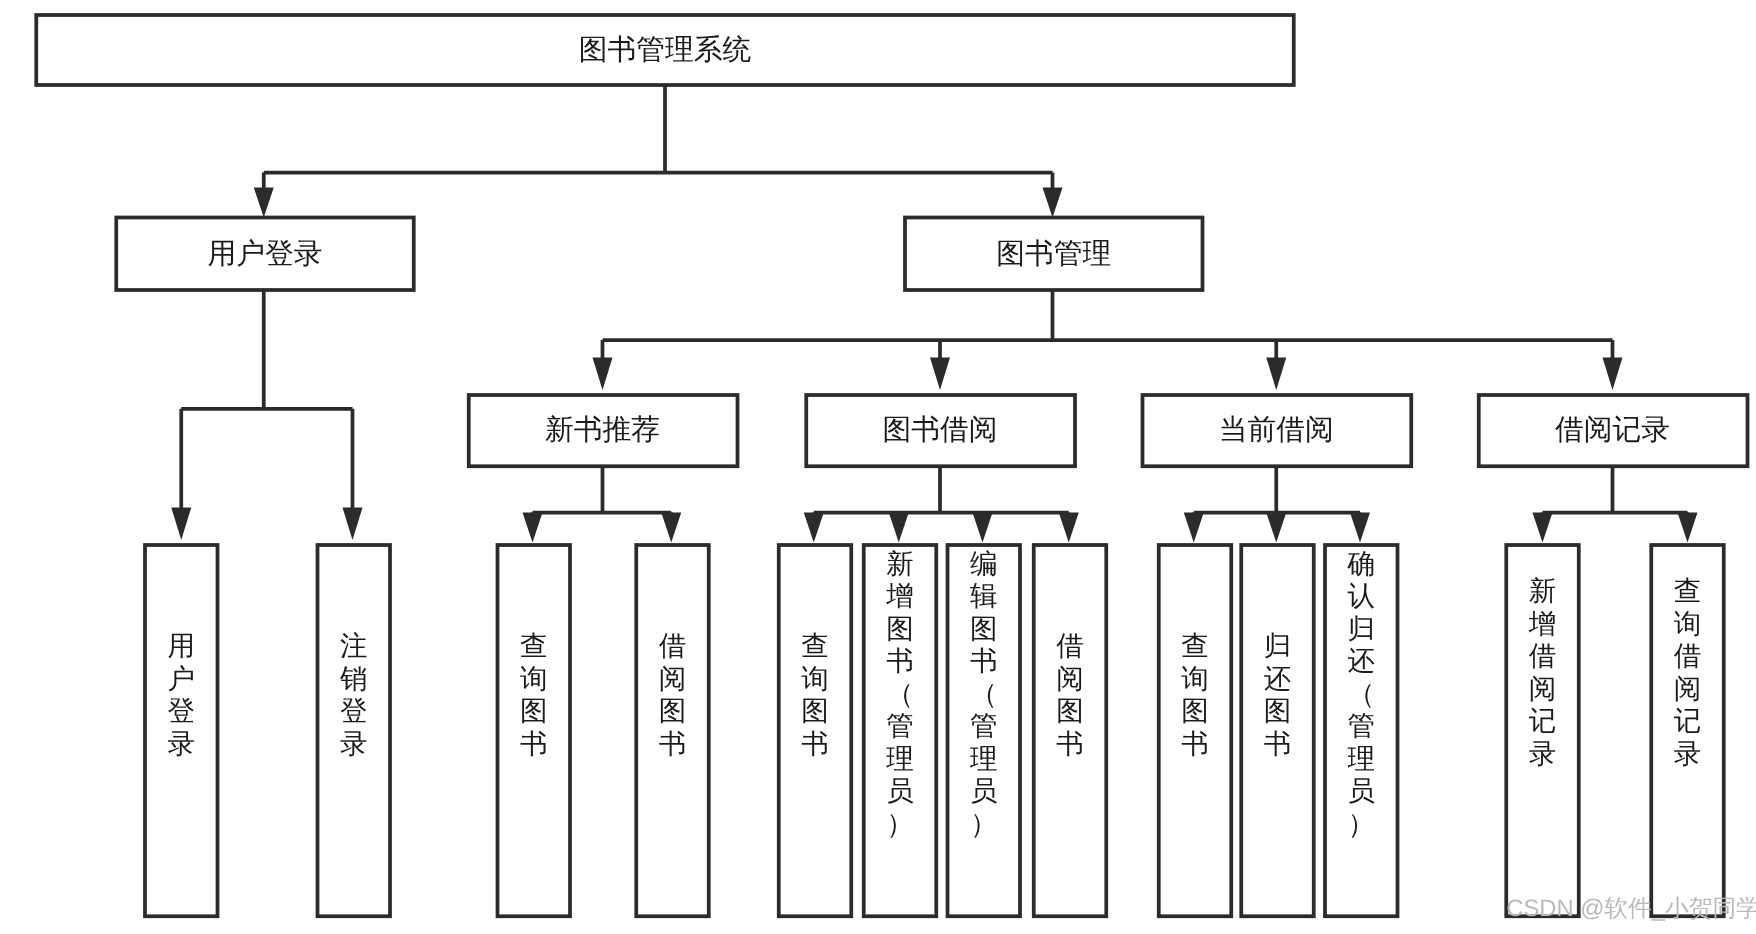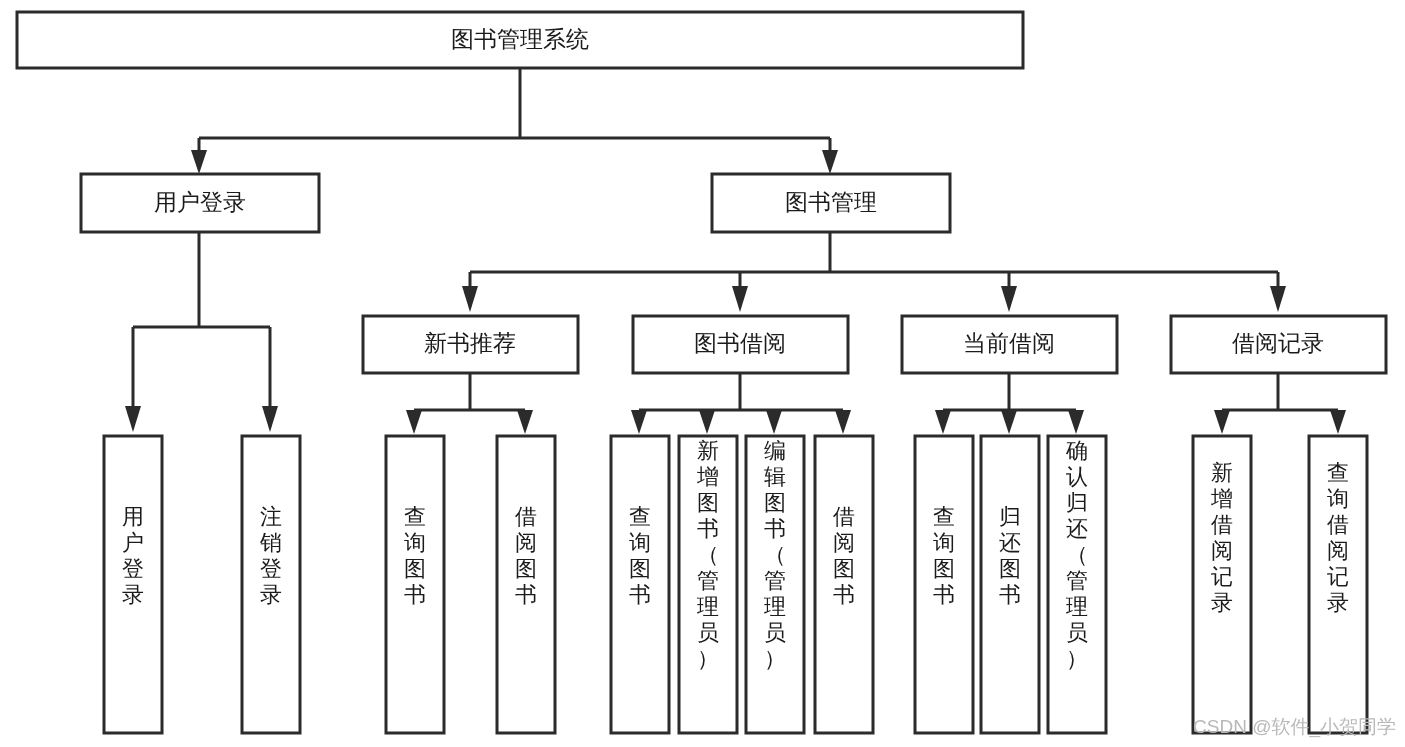--- a/index.html
+++ b/index.html
@@ -9,21 +9,21 @@
   }
   body {
     width: 1405px;
     height: 747px;
     font-family: "Liberation Sans", "DejaVu Sans", sans-serif;
     overflow: hidden;
     position: relative;
   }
   #diagram-root {
     position: absolute;
-    left: 0; top: 0;
+    left: 12px; top: 0;
     width: 1158px;
     height: 747px;
   }
   svg.flow {
     display: block;
     width: 1405px;
     height: 747px;
   }
   .node-box {
     fill: #ffffff;

